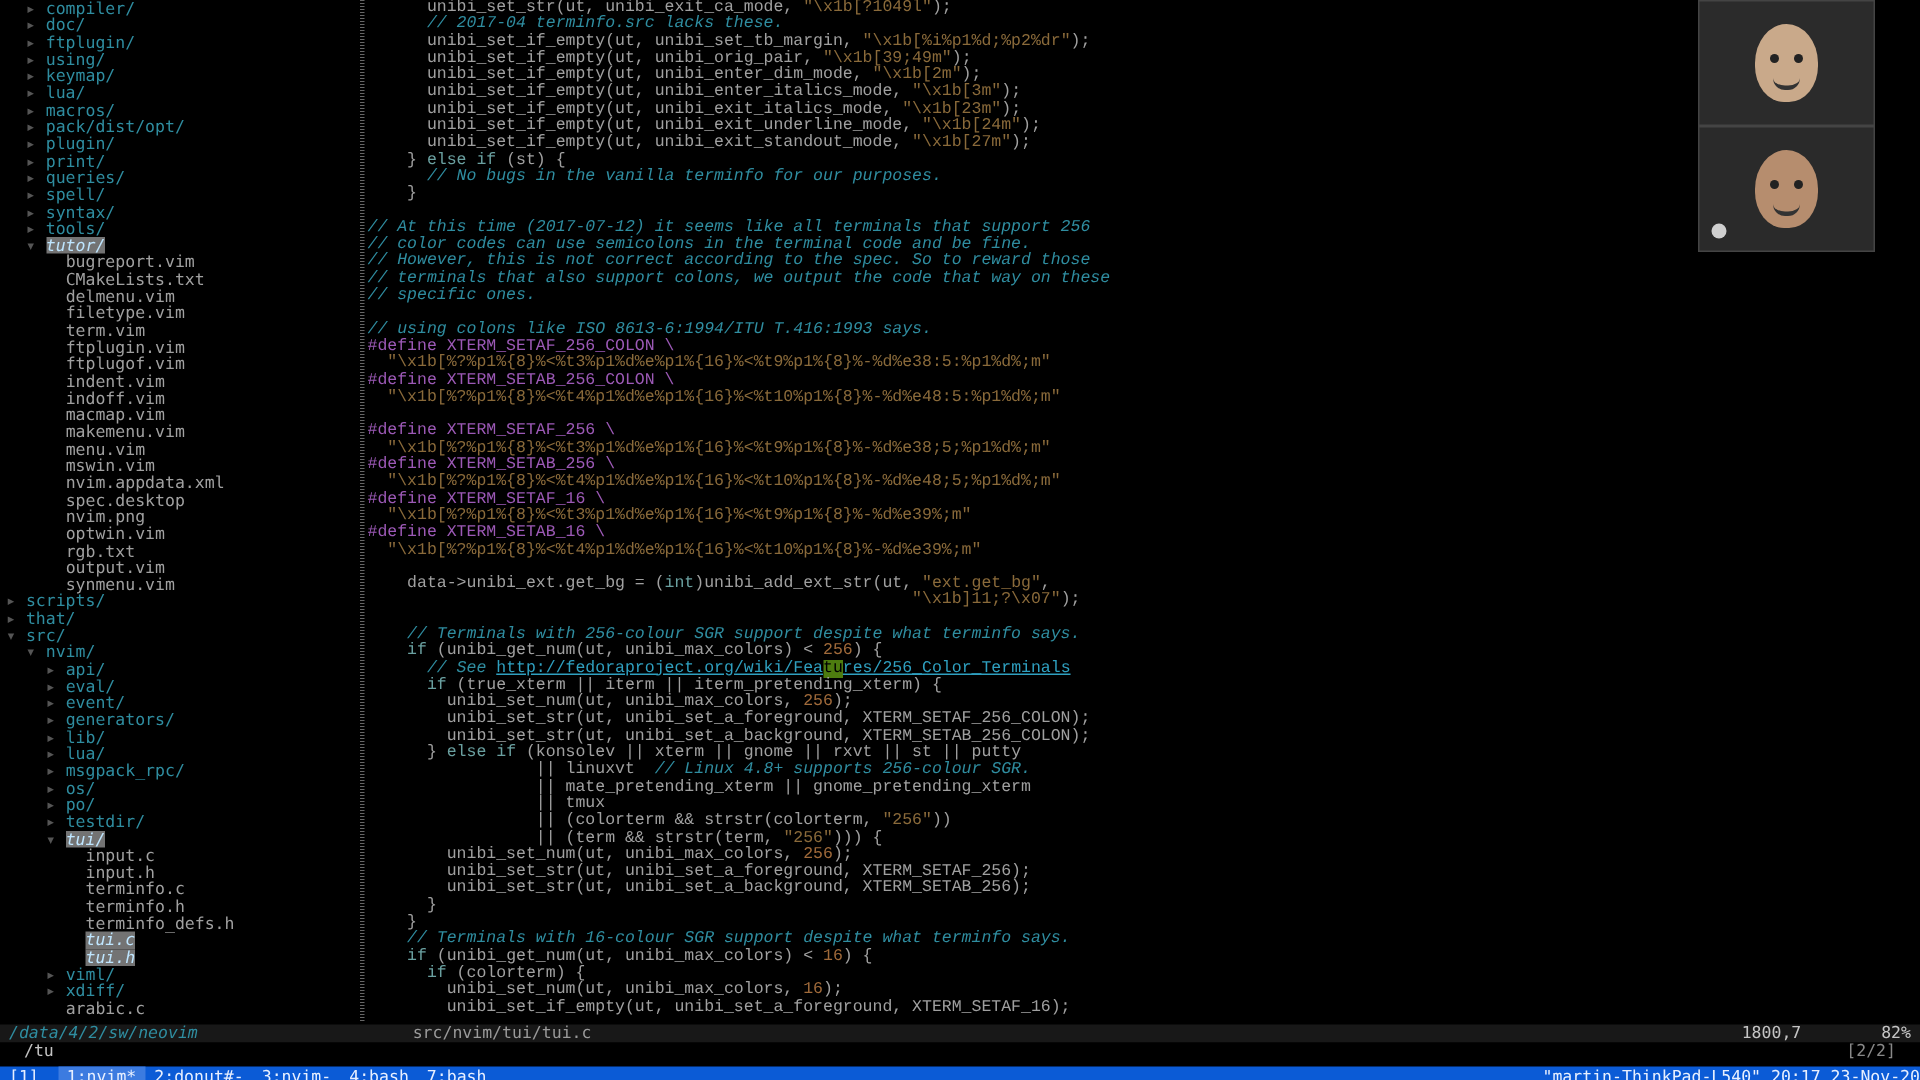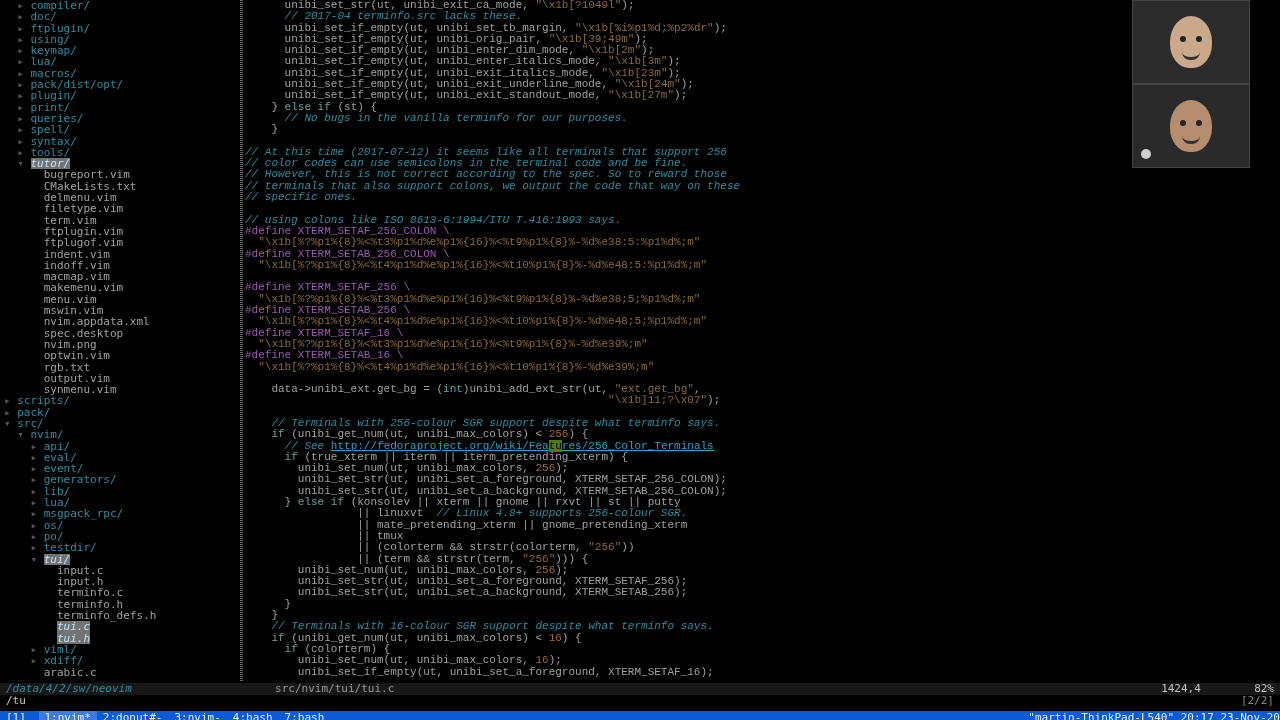--- a/index.html
+++ b/index.html
@@ -32,21 +32,21 @@
   .cursor { background: #4d7c0f; color: #000; }
 
   .path-strip { position: absolute; left: 0; top: 683px; width: 1280px; height: 12px;
     background: #181818; color: #9a9a9a; display: flex; justify-content: space-between;
     padding: 0 6px; font-size: 11px; gap: 16px; }
   .path-strip .cwd { color: #2f8da0; font-style: italic; }
   .path-strip .right { color: #c4c4c4; }
 
   .search-strip { position: absolute; left: 0; top: 695px; width: 1280px; height: 12px;
     background: #000; color: #c4c4c4; display: flex; justify-content: space-between;
-    padding: 0 6px; font-size: 11px; }
+    padding: 0 16px; font-size: 11px; }
   .search-strip .counter { color: #888; }
 
   .tmux { position: absolute; left: 0; top: 711px; width: 1280px; height: 13px;
     background: #0b5bd6; color: #e8f0ff; display: flex; justify-content: space-between;
     align-items: center; padding: 0 0; font-size: 11px; }
   .tmux .tabs span { padding: 0 6px; }
   .tmux .tabs span.active { background: #3c7be0; }
 
   .cams { position: absolute; right: 30px; top: 0; }
   .cam { width: 118px; height: 84px; background: #2b2b2b; border: 1px solid #444;
@@ -96,21 +96,21 @@
       <div class="row"><span class="bullet">      </span><span class="file">menu.vim</span></div>
       <div class="row"><span class="bullet">      </span><span class="file">mswin.vim</span></div>
       <div class="row"><span class="bullet">      </span><span class="file">nvim.appdata.xml</span></div>
       <div class="row"><span class="bullet">      </span><span class="file">spec.desktop</span></div>
       <div class="row"><span class="bullet">      </span><span class="file">nvim.png</span></div>
       <div class="row"><span class="bullet">      </span><span class="file">optwin.vim</span></div>
       <div class="row"><span class="bullet">      </span><span class="file">rgb.txt</span></div>
       <div class="row"><span class="bullet">      </span><span class="file">output.vim</span></div>
       <div class="row"><span class="bullet">      </span><span class="file">synmenu.vim</span></div>
       <div class="row"><span class="bullet">▸ </span><span class="dir">scripts/</span></div>
-      <div class="row"><span class="bullet">▸ </span><span class="dir">pack/</span></div>
+      <div class="row"><span class="bullet">▸ </span><span class="dir">that/</span></div>
       <div class="row"><span class="bullet">▾ </span><span class="dir">src/</span></div>
       <div class="row"><span class="bullet">  ▾ </span><span class="dir">nvim/</span></div>
       <div class="row"><span class="bullet">    ▸ </span><span class="dir">api/</span></div>
       <div class="row"><span class="bullet">    ▸ </span><span class="dir">eval/</span></div>
       <div class="row"><span class="bullet">    ▸ </span><span class="dir">event/</span></div>
       <div class="row"><span class="bullet">    ▸ </span><span class="dir">generators/</span></div>
       <div class="row"><span class="bullet">    ▸ </span><span class="dir">lib/</span></div>
       <div class="row"><span class="bullet">    ▸ </span><span class="dir">lua/</span></div>
       <div class="row"><span class="bullet">    ▸ </span><span class="dir">msgpack_rpc/</span></div>
       <div class="row"><span class="bullet">    ▸ </span><span class="dir">os/</span></div>
@@ -149,21 +149,21 @@
   </div>
 </div>
 
 <div class="path-strip">
   <div>
     <span class="cwd">/data/4/2/sw/neovim</span>
     <span style="display:inline-block;width:130px"></span>
     <span>src/nvim/tui/tui.c</span>
   </div>
   <div class="right">
-    <span>1424,4</span>
+    <span>1800,7</span>
     <span style="display:inline-block;width:40px"></span>
     <span>82%</span>
   </div>
 </div>
 
 <div class="search-strip">
   <span>/tu</span>
   <span class="counter">[2/2]</span>
 </div>
 

